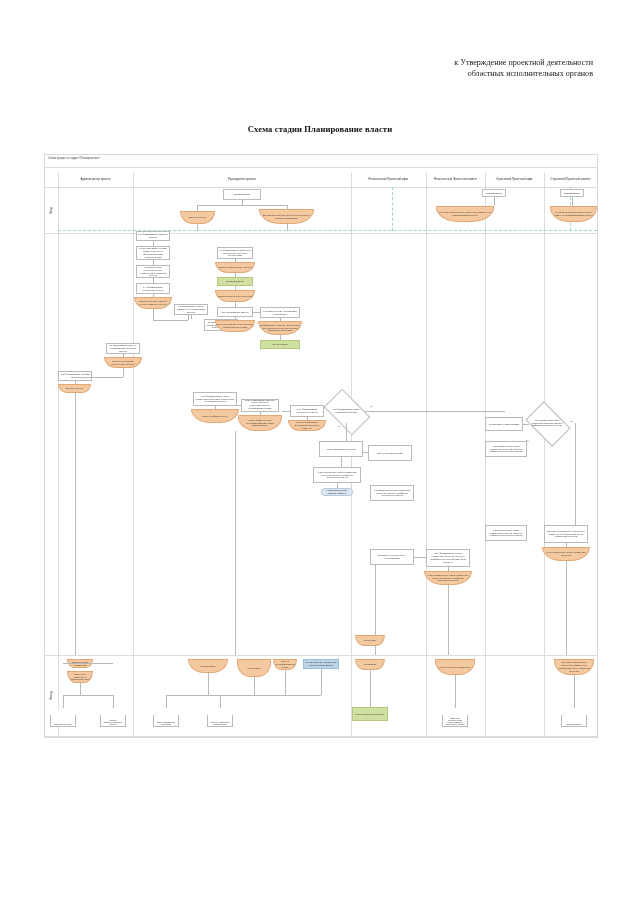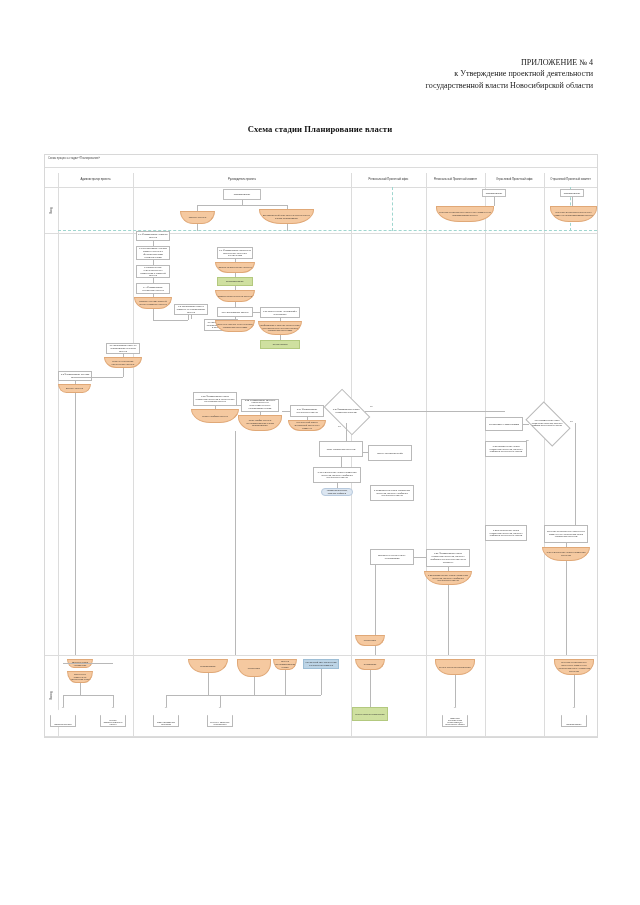--- a/index.html
+++ b/index.html
@@ -92,23 +92,22 @@
   }
   
   .elabel{position:absolute;font-size:2.1px;color:#444;}
   
   .pill{border-radius:4px;background:#dce6f1;border:.5px solid #b7c9dd;}
 </style>
 </head>
 <body>
 
 <div id="doc-header">
-  <div>ПРИЛОЖЕНИЕ № 4</div>
   <div>к Утверждение проектной деятельности</div>
-  <div>государственной власти Новосибирской области</div>
+  <div>областных исполнительных органов</div>
 </div>
 
 <div id="doc-title">Схема стадии Планирование власти</div>
 
 <div id="diagram">
 
   <div id="diagram-caption">Схема процесса стадии «Планирование»</div>
 
   <div class="hline" style="top:12px"></div>
   <div class="hline" style="top:32px"></div>

